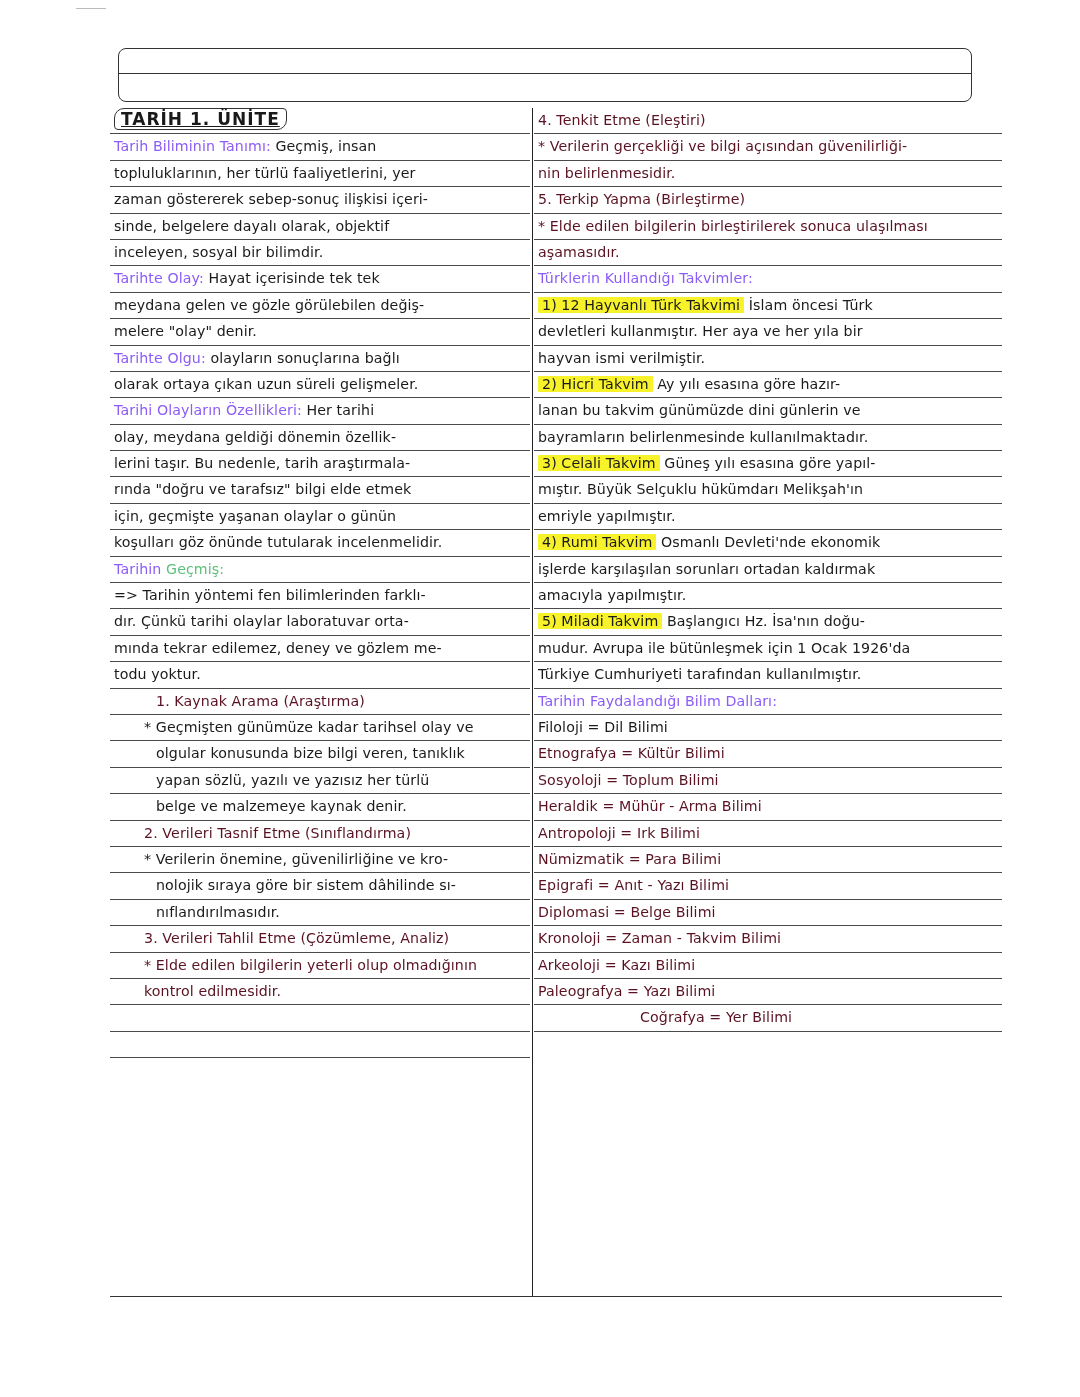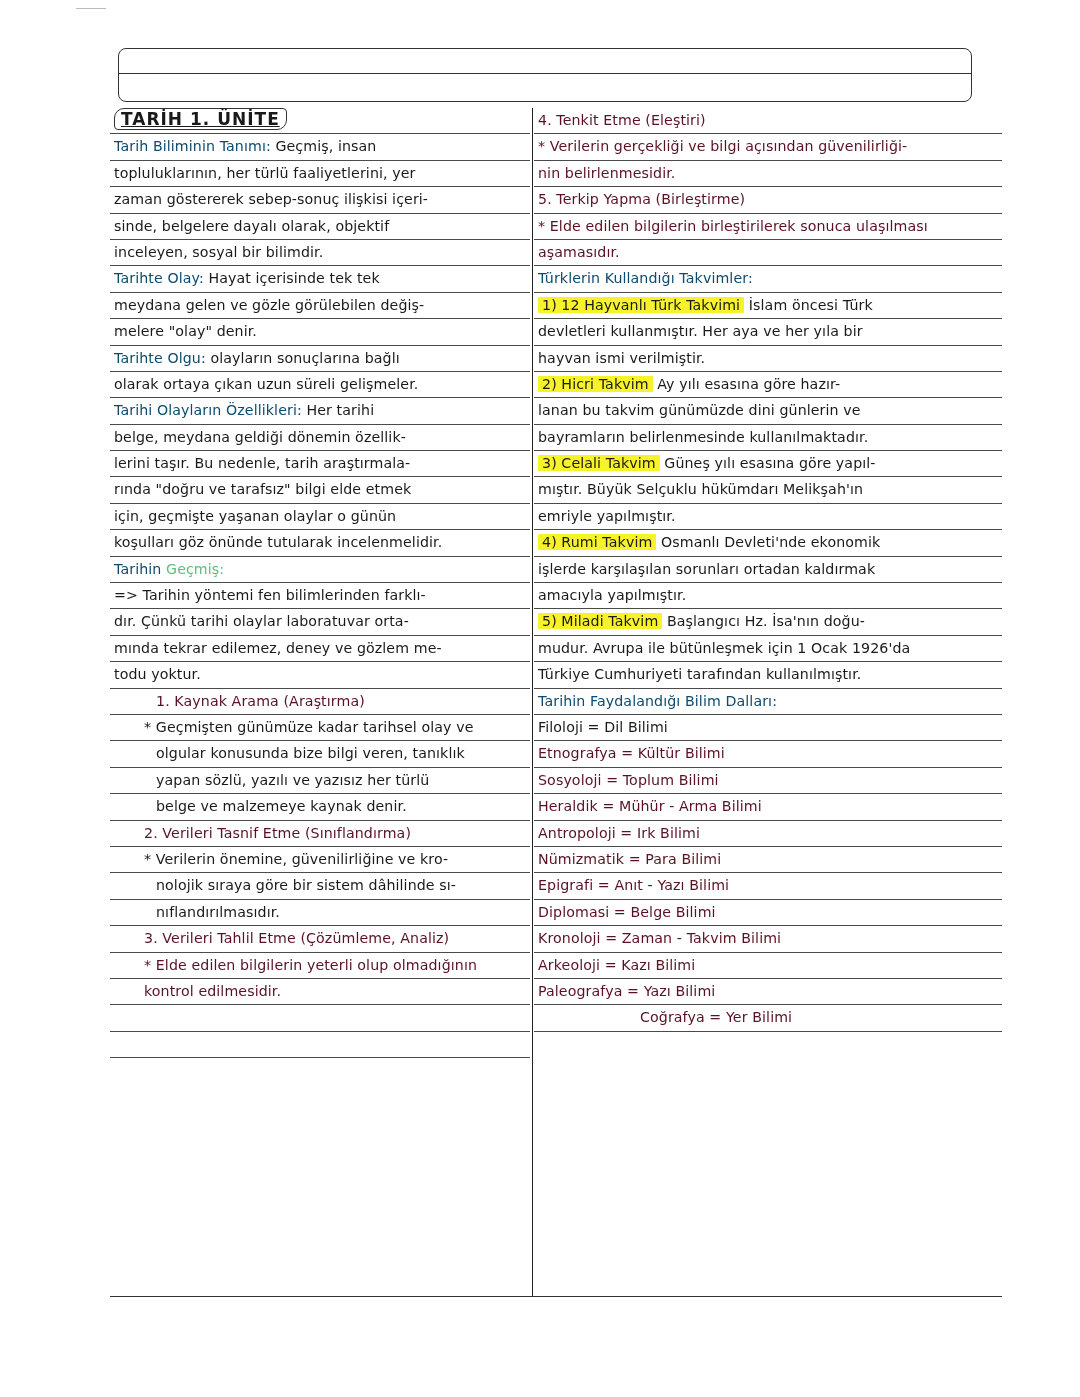--- a/index.html
+++ b/index.html
@@ -13,21 +13,21 @@
   .divider { position: absolute; left: 422px; top: 0; width: 0; height: 1188px; border-left: 1.6px solid #222; }
   .col { position: absolute; top: 0; }
   .col.left { left: 0; width: 420px; }
   .col.right { left: 424px; width: 468px; }
   .line { height: 26.4px; box-sizing: border-box; border-bottom: 1.2px solid #4a4a4a;
           font-size: 14.2px; line-height: 24px; white-space: nowrap; overflow: hidden;
           padding-left: 4px; letter-spacing: 0.1px; }
   .line.indent { padding-left: 46px; }
   .line.indent2 { padding-left: 34px; }
   .line.indent3 { padding-left: 106px; }
-  .heading-green { color: #0c4a6e; }
+  .heading-green { color: #8b5cf6; }
   .heading-green-light { color: #5cc07a; }
   .maroon { color: #5a1222; }
   .title-text { display: inline-block; font-size: 17px; letter-spacing: 1px; padding: 0 6px;
                 border: 1.6px solid #333; border-radius: 10px 4px 10px 4px; line-height: 20px;
                 text-decoration: underline; font-weight: bold; }
   .hl { background: #f7f22a; padding: 0 4px; border-radius: 1px; }
   .bottom-line { position: absolute; left: 0; width: 892px; height: 0; border-top: 1.6px solid #333; }
 </style>
 </head>
 <body>
@@ -49,21 +49,21 @@
     <div class="line"><span>topluluklarının, her türlü faaliyetlerini, yer</span></div>
     <div class="line"><span>zaman göstererek sebep-sonuç ilişkisi içeri-</span></div>
     <div class="line"><span>sinde, belgelere dayalı olarak, objektif</span></div>
     <div class="line"><span>inceleyen, sosyal bir bilimdir.</span></div>
     <div class="line"><span class="heading-green">Tarihte Olay:</span><span> Hayat içerisinde tek tek</span></div>
     <div class="line"><span>meydana gelen ve gözle görülebilen değiş-</span></div>
     <div class="line"><span>melere "olay" denir.</span></div>
     <div class="line"><span class="heading-green">Tarihte Olgu:</span><span> olayların sonuçlarına bağlı</span></div>
     <div class="line"><span>olarak ortaya çıkan uzun süreli gelişmeler.</span></div>
     <div class="line"><span class="heading-green">Tarihi Olayların Özellikleri:</span><span> Her tarihi</span></div>
-    <div class="line"><span>belge, meydana geldiği dönemin özellik-</span></div>
+    <div class="line"><span>olay, meydana geldiği dönemin özellik-</span></div>
     <div class="line"><span>lerini taşır. Bu nedenle, tarih araştırmala-</span></div>
     <div class="line"><span>rında "doğru ve tarafsız" bilgi elde etmek</span></div>
     <div class="line"><span>için, geçmişte yaşanan olaylar o günün</span></div>
     <div class="line"><span>koşulları göz önünde tutularak incelenmelidir.</span></div>
     <div class="line"><span class="heading-green">Tarihin</span><span class="heading-green-light"> Geçmiş:</span></div>
     <div class="line"><span>=&gt; Tarihin yöntemi fen bilimlerinden farklı-</span></div>
     <div class="line"><span>dır. Çünkü tarihi olaylar laboratuvar orta-</span></div>
     <div class="line"><span>mında tekrar edilemez, deney ve gözlem me-</span></div>
     <div class="line"><span>todu yoktur.</span></div>
     <div class="line indent"><span class="maroon">1. Kaynak Arama (Araştırma)</span></div>

